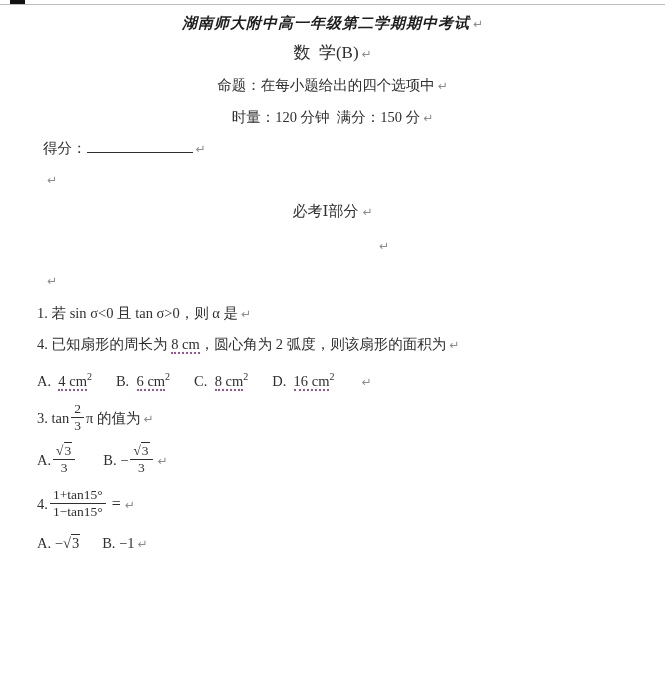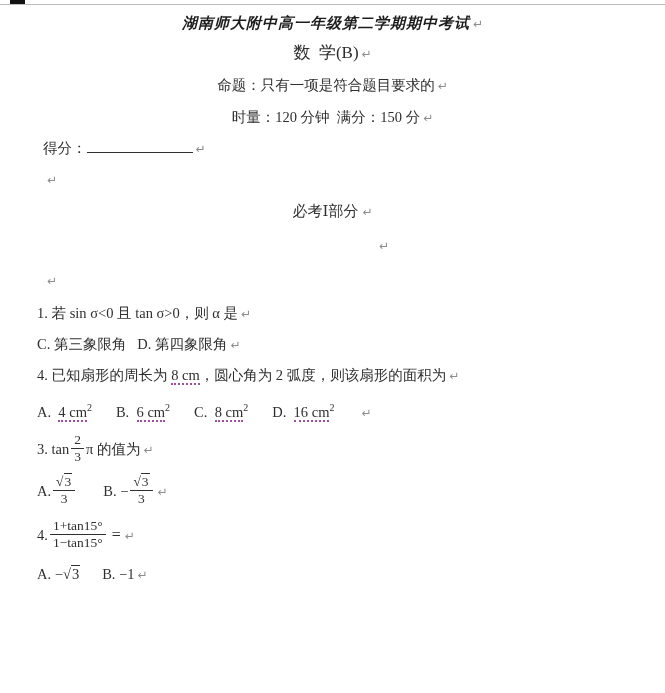--- a/index.html
+++ b/index.html
@@ -55,39 +55,38 @@
 <div class="page">
   <div class="top-black-mark"></div>
   <div class="top-line"></div>
 
   <div class="doc">
 
     <div class="l center title-line"><span class="title-text">湖南师大附中高一年级第二学期期中考试</span><span class="pilcrow">↵</span></div>
 
     <div class="l center subject-line"><span>数  学(B)</span><span class="pilcrow">↵</span></div>
 
-    <div class="l center author-line"><span>命题：只有一项是符合题目要求的</span><span class="pilcrow">↵</span></div>
+    <div class="l center author-line"><span>命题：在每小题给出的四个选项中</span><span class="pilcrow">↵</span></div>
 
     <div class="l center time-line"><span>时量：120 分钟  满分：150 分</span><span class="pilcrow">↵</span></div>
 
     <div class="l score-line"><span>得分：</span><span class="score-blank"></span><span class="pilcrow">↵</span></div>
 
     <div class="l empty1"><span class="pilcrow">↵</span></div>
 
     <div class="l center part-line"><span>必考Ⅰ部分</span><span class="pilcrow ml4">↵</span></div>
 
 
     <div class="l empty2"><span class="pilcrow">↵</span></div>
 
     <div class="l empty3"><span class="pilcrow">↵</span></div>
 
     <div class="l q q1-stem"><span>1. 若 sin σ&lt;0 且 tan σ&gt;0，则 α 是</span><span class="pilcrow">↵</span></div>
 
 
-    <div class="l q q1-row"><span>C. 第三象限角   D. 第四象限角</span><span class="pilcrow">↵</span></div>
 
     <div class="l q q2-stem"><span>4. 已知扇形的周长为 </span><span class="wavy">8 cm</span><span>，圆心角为 2 弧度，则该扇形的面积为</span><span class="pilcrow">↵</span></div>
 
     <div class="l q q2-opts"><span class="opt"><span>A.  </span><span class="wavy">4 cm</span><sup>2</sup></span><span class="opt"><span>B.  </span><span class="wavy">6 cm</span><sup>2</sup></span><span class="opt"><span>C.  </span><span class="wavy">8 cm</span><sup>2</sup></span><span class="opt"><span>D.  </span><span class="wavy">16 cm</span><sup>2</sup></span><span class="pilcrow">↵</span></div>
 
     <div class="l q q3-stem"><span>3. tan</span><span class="frac"><span class="num">2</span><span class="den">3</span></span><span>π 的值为</span><span class="pilcrow">↵</span></div>
 
     <div class="l q q3-ab"><span>A.</span><span class="frac"><span class="num"><span class="sqrt"><span>√</span><span class="rad">3</span></span></span><span class="den">3</span></span><span class="ml26">B. </span><span>−</span><span class="frac"><span class="num"><span class="sqrt"><span>√</span><span class="rad">3</span></span></span><span class="den">3</span></span><span class="pilcrow">↵</span></div>
 
 

